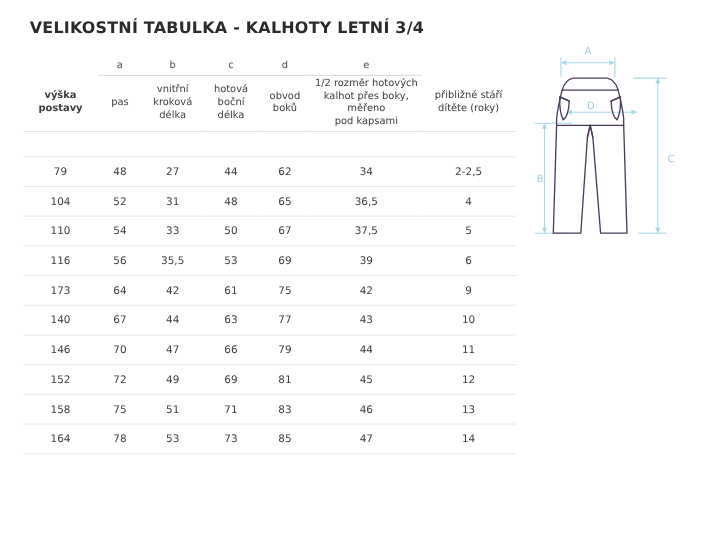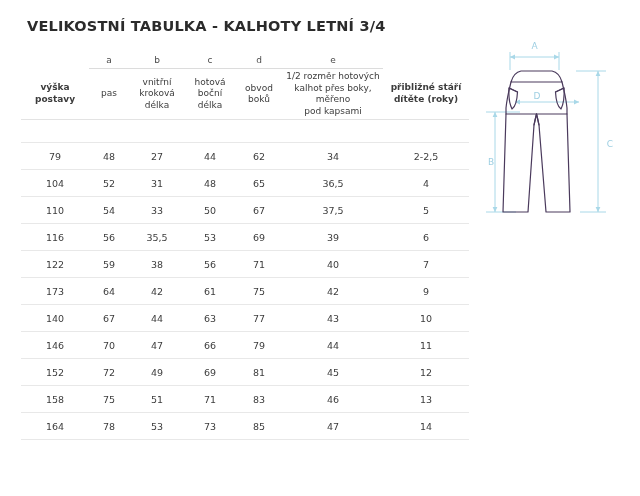--- a/index.html
+++ b/index.html
@@ -87,21 +87,20 @@
     line-height: 11.5px;
     color: #3c3c3c;
     padding: 1px 2px;
   }
   tr.head-desc td.vyska {
     vertical-align: middle;
     font-weight: bold;
   }
   tr.head-desc td.last-head {
     vertical-align: middle;
-    font-weight: bold;
   }
 
   
   tr.spacer td {
     height: 22px;
     border-top: 1px solid #e3e3e3;
     border-bottom: 1px solid #e8e8e8;
   }
 
   
@@ -236,29 +235,20 @@
         <tr class="data">
           <td>116</td>
           <td>56</td>
           <td>35,5</td>
           <td>53</td>
           <td>69</td>
           <td>39</td>
           <td>6</td>
         </tr>
         <tr class="data">
-          <td>122</td>
-          <td>59</td>
-          <td>38</td>
-          <td>56</td>
-          <td>71</td>
-          <td>40</td>
-          <td>7</td>
-        </tr>
-        <tr class="data">
           <td>173</td>
           <td>64</td>
           <td>42</td>
           <td>61</td>
           <td>75</td>
           <td>42</td>
           <td>9</td>
         </tr>
         <tr class="data">
           <td>140</td>

